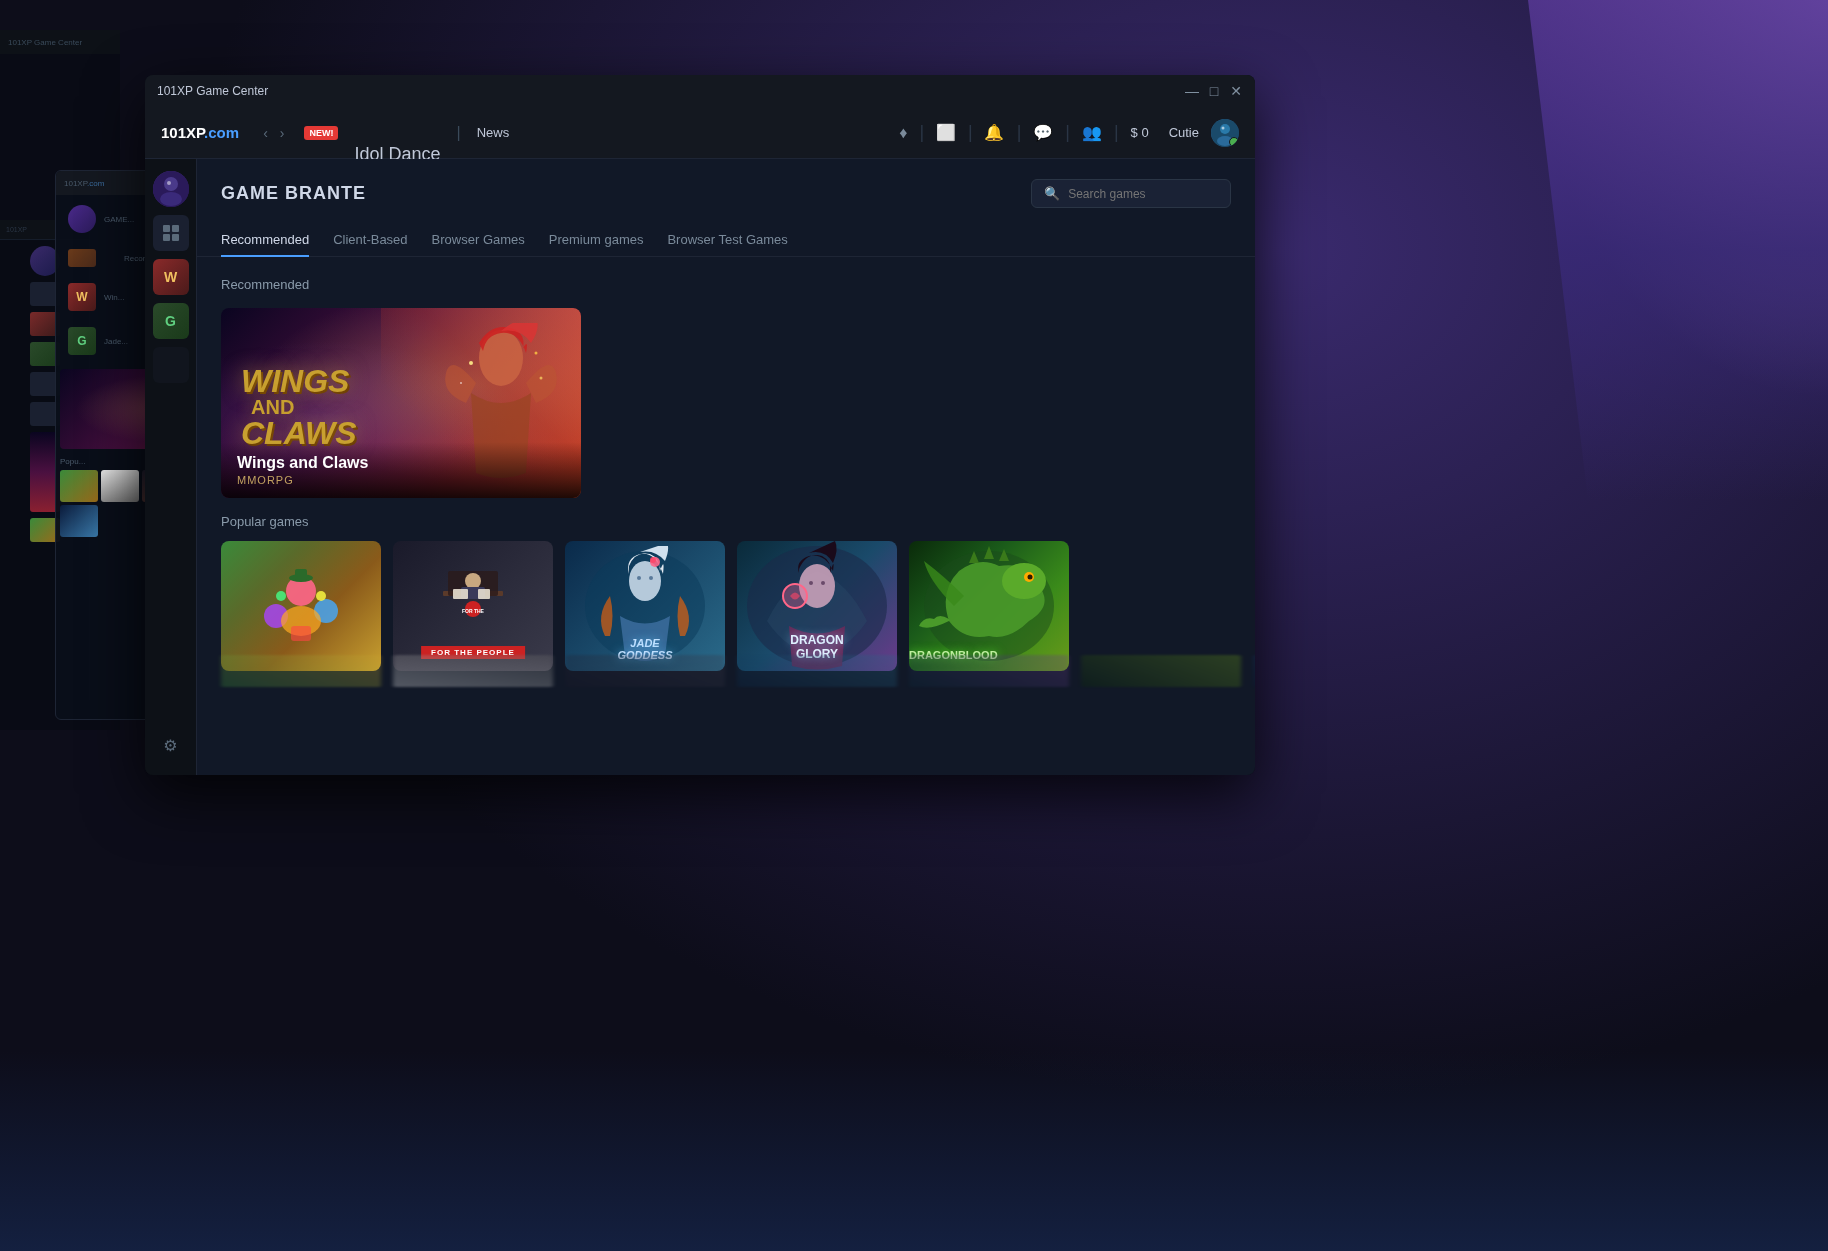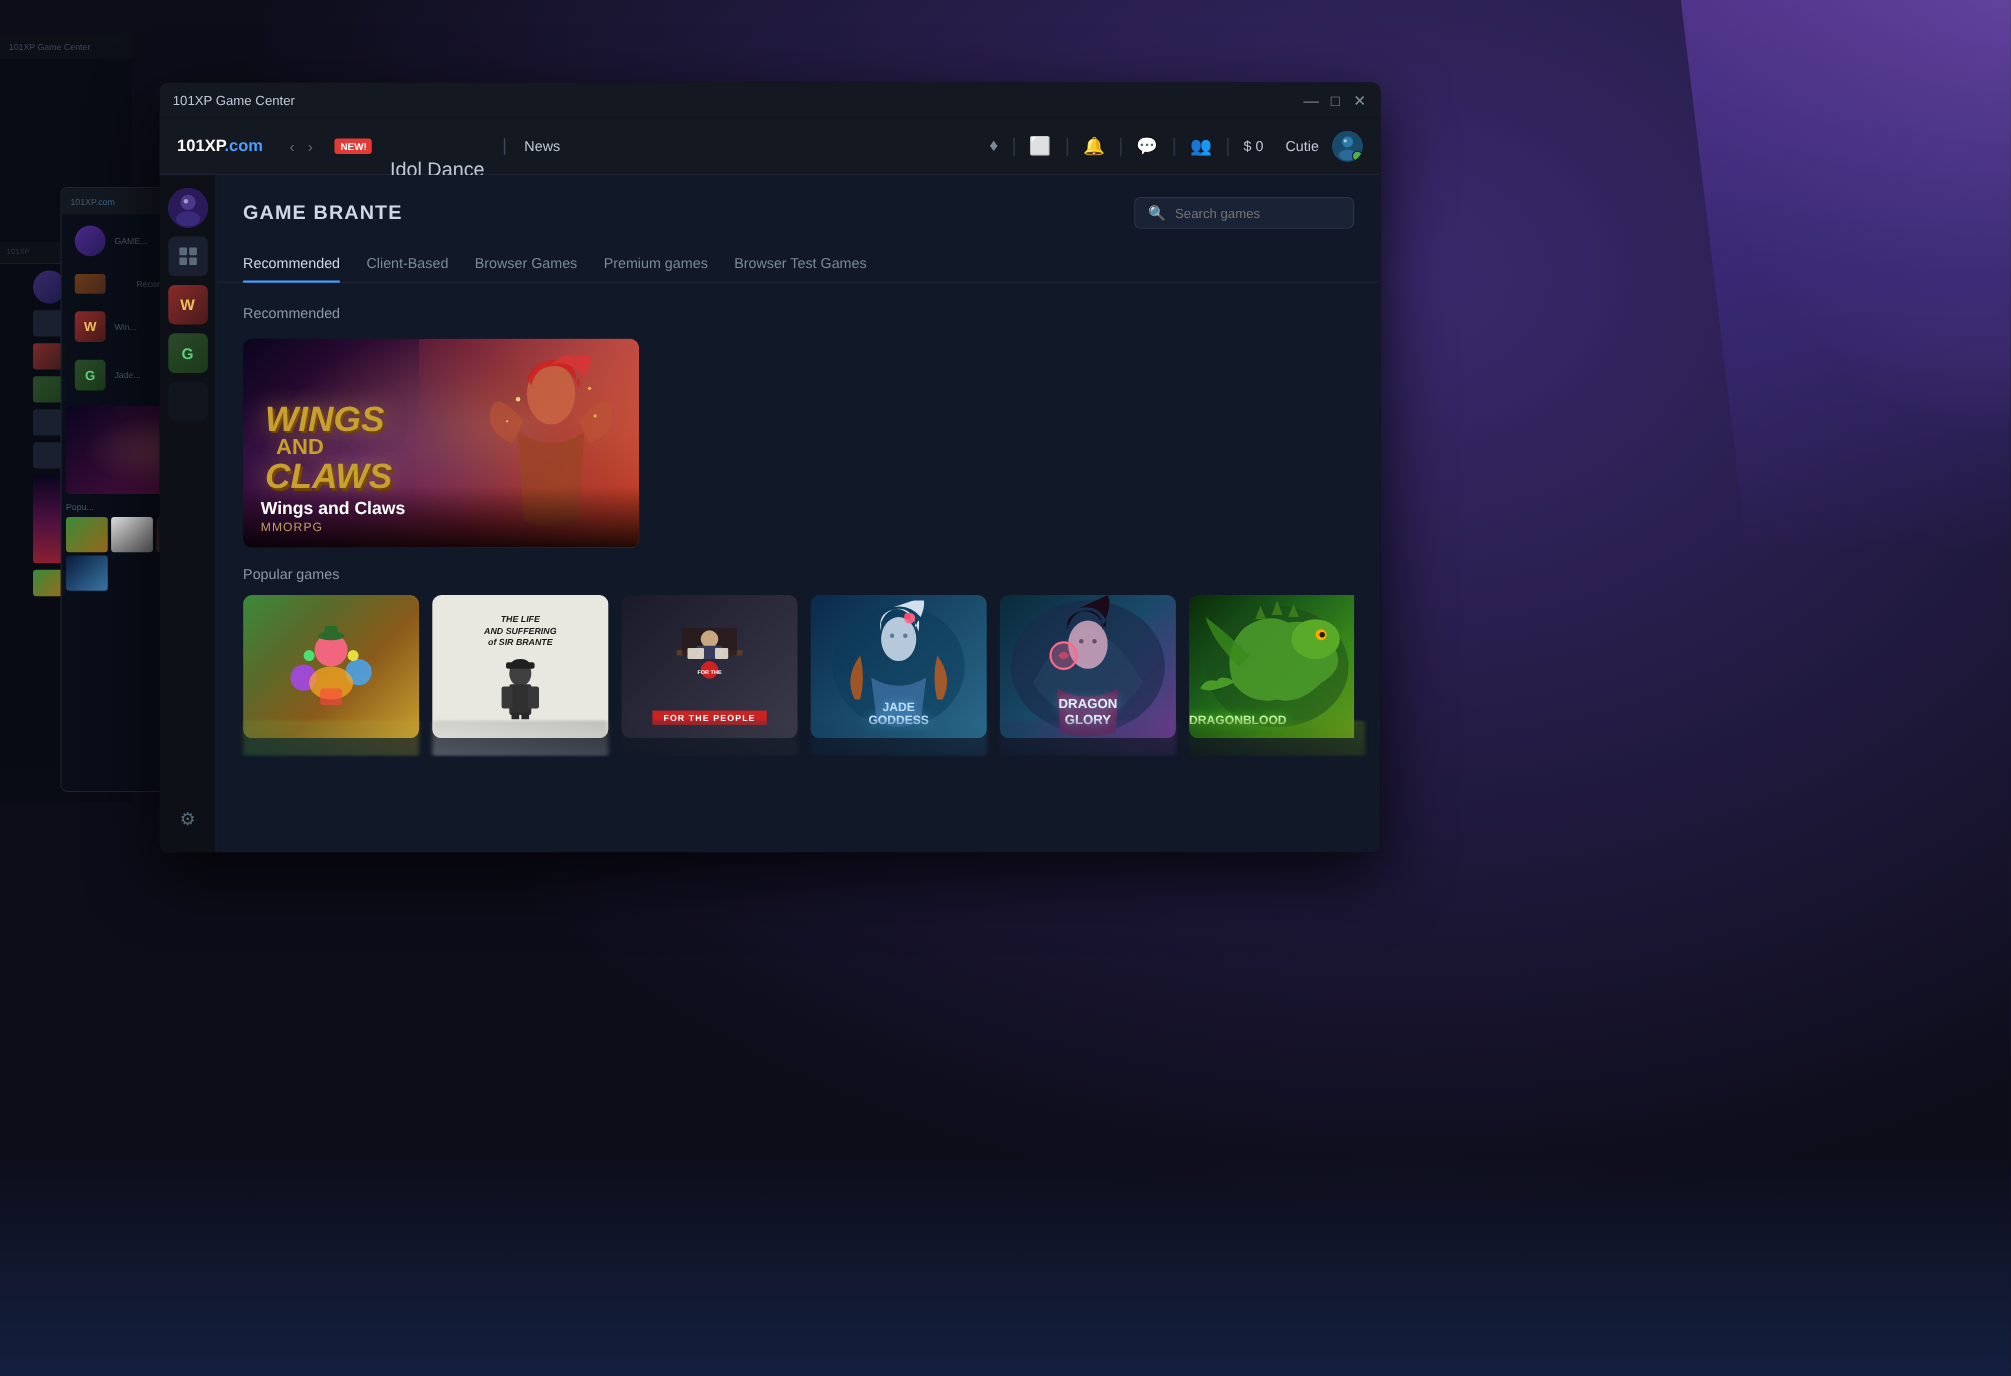--- a/index.html
+++ b/index.html
@@ -697,36 +697,20 @@
                 <rect x="40" y="60" width="20" height="15" rx="3" fill="#ff4444" opacity="0.6"></rect>
                 <circle cx="30" cy="30" r="5" fill="#44ff88" opacity="0.8"></circle>
                 <circle cx="70" cy="30" r="5" fill="#ffff44" opacity="0.8"></circle>
 
                 <ellipse cx="50" cy="12" rx="12" ry="4" fill="#2a6a2a"></ellipse>
                 <rect x="44" y="3" width="12" height="12" rx="2" fill="#2a6a2a"></rect>
               </svg>
             </div>
           </div>
 
-          <div class="game-card" style="background:#e8e8e0;">
-            <div style="position:absolute;inset:0;display:flex;flex-direction:column;align-items:center;justify-content:center;padding:8px;">
-              <div style="font-size:8px;font-weight:900;color:#1a1a1a;text-align:center;line-height:1.3;font-style:italic;">THE LIFE<br>AND SUFFERING<br>of SIR BRANTE</div>
-              <svg width="70" height="60" viewBox="0 0 70 60" style="margin-top:4px;">
-
-                <ellipse cx="35" cy="18" rx="10" ry="12" fill="#404040"></ellipse>
-                <rect x="22" y="8" width="26" height="6" rx="2" fill="#202020"></rect>
-                <ellipse cx="35" cy="9" rx="8" ry="4" fill="#202020"></ellipse>
-                <rect x="25" y="28" width="20" height="28" rx="2" fill="#303030"></rect>
-                <rect x="18" y="30" width="10" height="20" rx="2" fill="#383838"></rect>
-                <rect x="42" y="30" width="10" height="20" rx="2" fill="#383838"></rect>
-                <rect x="27" y="54" width="7" height="6" fill="#282828"></rect>
-                <rect x="36" y="54" width="7" height="6" fill="#282828"></rect>
-              </svg>
-            </div>
-          </div>
 
           <div class="game-card" style="background:linear-gradient(135deg,#1a1a2a,#2a2a3a,#3a3a4a);">
             <div style="position:absolute;inset:0;">
               <svg style="position:absolute;top:10px;left:0;right:0;margin:auto;" width="100" height="70" viewBox="0 0 100 70">
 
                 <rect x="20" y="40" width="60" height="5" rx="1" fill="#5a3a2a"></rect>
                 <rect x="25" y="20" width="50" height="25" rx="2" fill="#2a1a1a" opacity="0.8"></rect>
 
                 <circle cx="50" cy="30" r="8" fill="#c8a880"></circle>
                 <rect x="38" y="36" width="24" height="12" rx="2" fill="#3a3a5a"></rect>
@@ -734,21 +718,21 @@
                 <rect x="30" y="38" width="15" height="10" rx="1" fill="#e8e0d0" opacity="0.9"></rect>
                 <rect x="55" y="38" width="12" height="10" rx="1" fill="#e8e0d0" opacity="0.9"></rect>
 
                 <circle cx="50" cy="58" r="8" fill="#cc2222"></circle>
                 <text x="50" y="62" text-anchor="middle" font-size="5" fill="#fff" font-weight="bold">FOR THE</text>
               </svg>
               <div style="position:absolute;bottom:12px;left:50%;transform:translateX(-50%);background:#cc2222;color:#fff;font-size:8px;font-weight:bold;padding:2px 10px;white-space:nowrap;letter-spacing:1px;">FOR THE PEOPLE</div>
             </div>
           </div>
 
-          <div class="game-card" style="background:linear-gradient(135deg,#0a2a4a,#1a4a6a,#2a6a8a);">
+          <div class="game-card" style="background:linear-gradient(135deg,#0a2a4a,#1a4a6a,#2a6a8a);font-style:italic;">
             <div style="position:absolute;inset:0;">
               <svg style="position:absolute;top:5px;left:0;right:0;margin:auto;" width="140" height="120" viewBox="0 0 140 120">
 
                 <ellipse cx="70" cy="60" rx="60" ry="55" fill="#0a3a5a" opacity="0.5"></ellipse>
 
                 <ellipse cx="70" cy="35" rx="16" ry="20" fill="#c8d8e8" opacity="0.9"></ellipse>
                 <path d="M45 70 Q70 85 95 70 L90 110 Q70 120 50 110 Z" fill="#3a6a9a" opacity="0.9"></path>
 
                 <path d="M54 20 Q60 5 75 8 Q85 12 85 25 Q90 10 88 28 Q80 5 65 8 Q50 12 54 28" fill="#e0e8f0"></path>
                 <path d="M65 6 Q80 3 90 15 Q95 3 92 -3" fill="#d0e0ee"></path>

